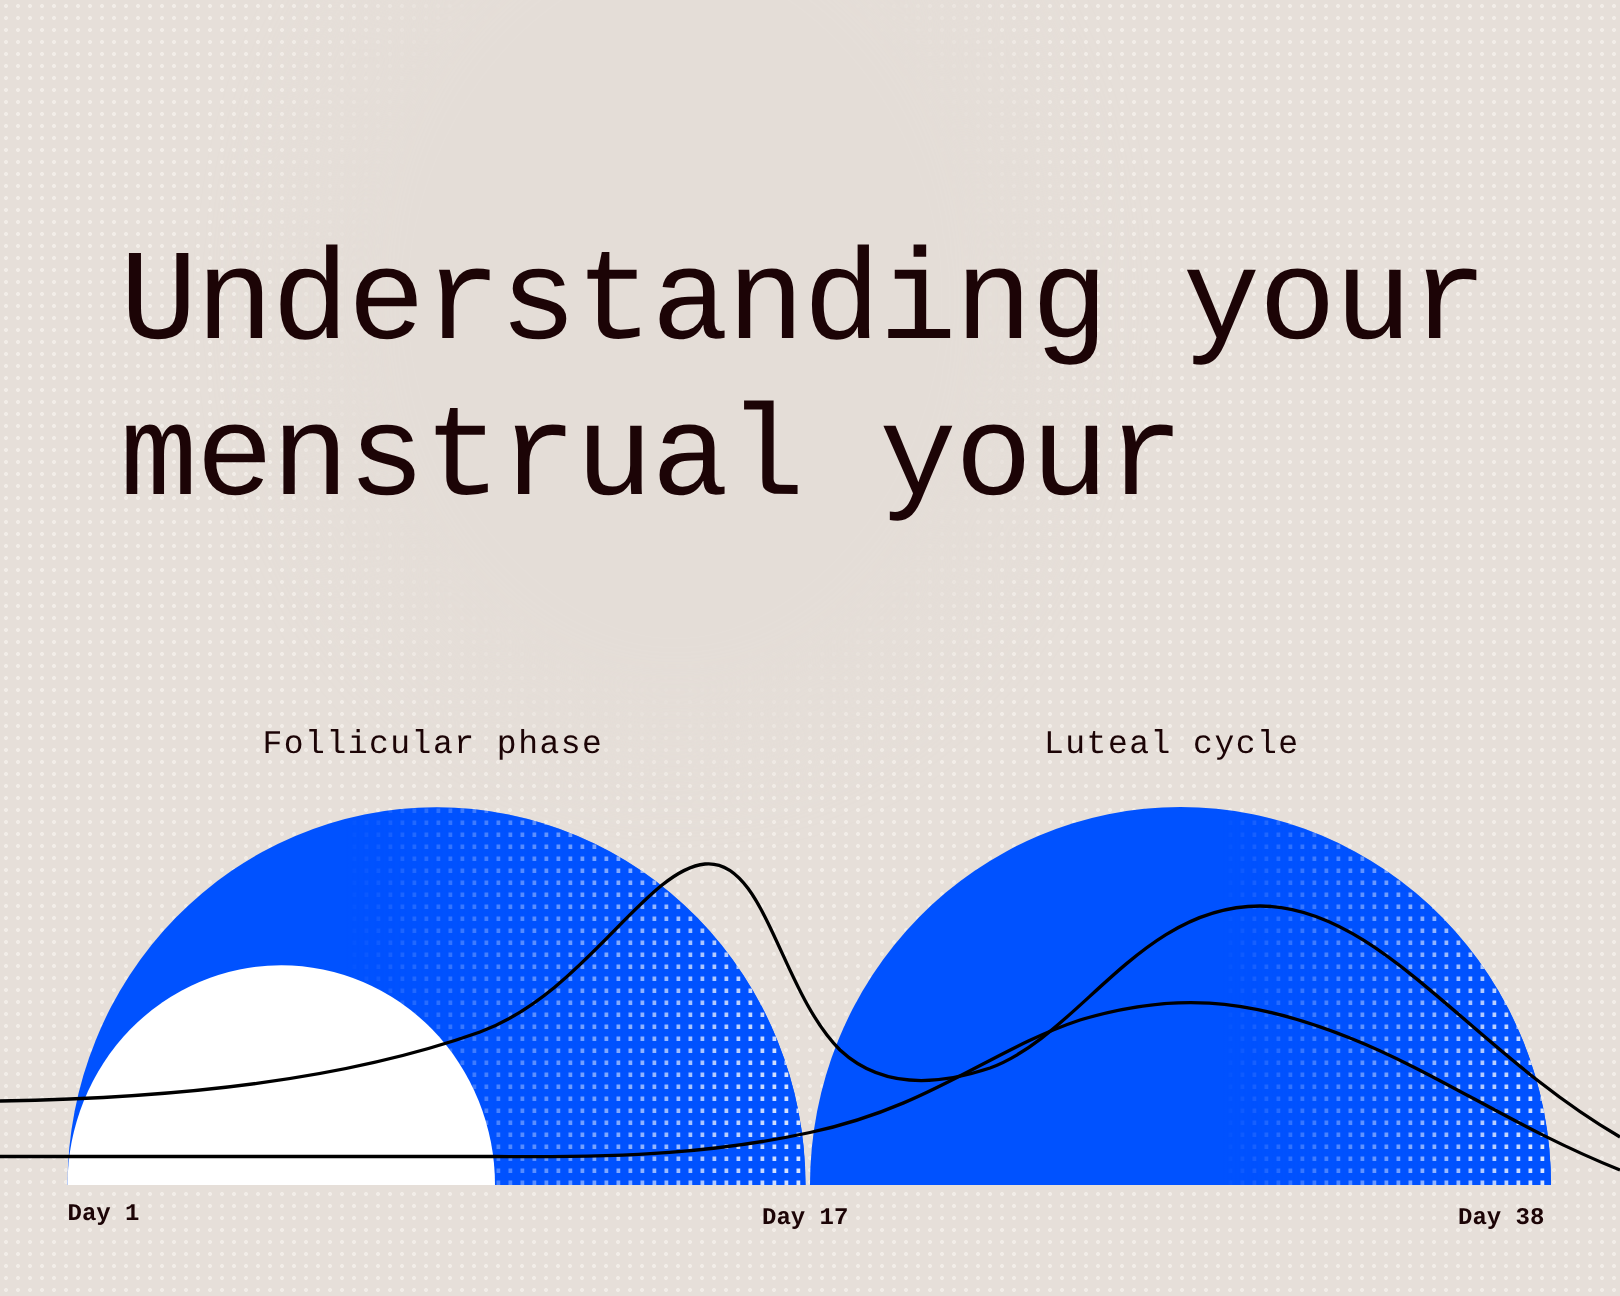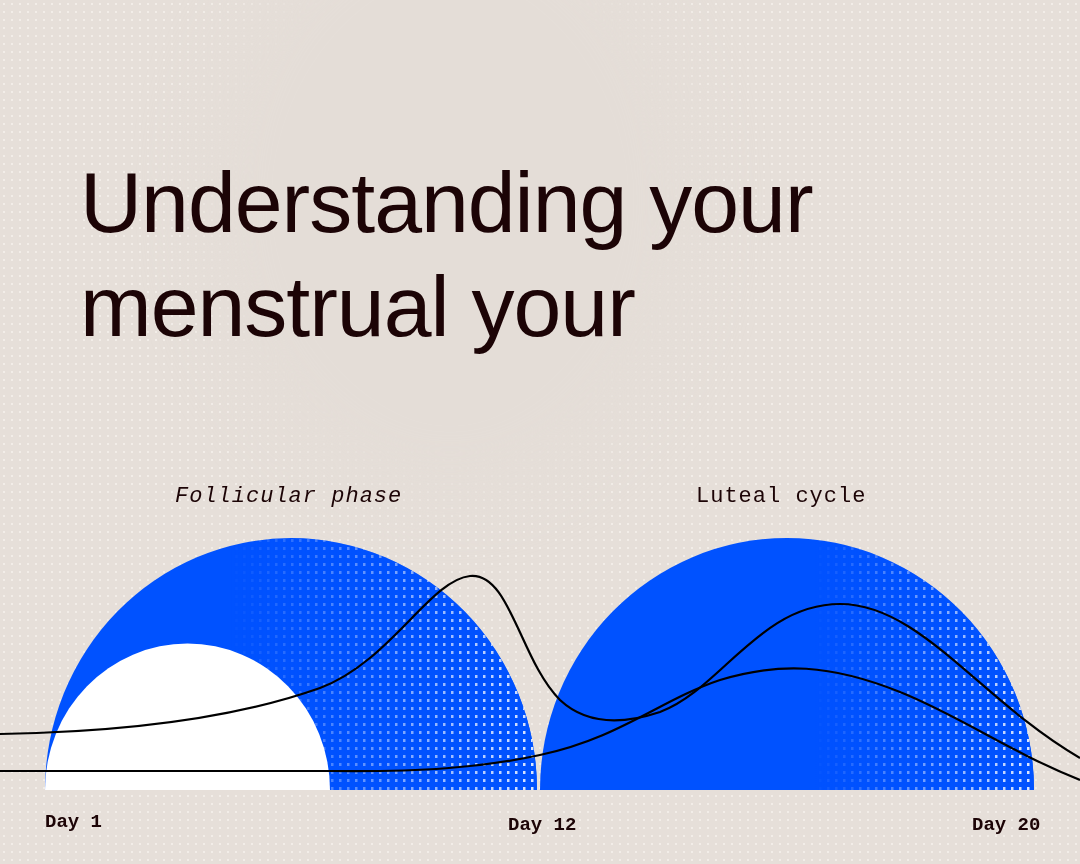--- a/index.html
+++ b/index.html
@@ -13,48 +13,48 @@
     background-image: radial-gradient(#f3efea 1.2px, transparent 1.5px);
     background-size: 8px 8px;
     opacity: 0.9;
   }
   .bg-shape {
     position: absolute; border-radius: 50%;
     background: #e4ddd7; filter: blur(30px);
   }
   .title {
     position: absolute; left: 80px; top: 150px;
-    font-family: Liberation Sans, sans-serif;
+    font-family: Liberation Mono, monospace;
     font-size: 86px; line-height: 104px; color: #1c0406;
     letter-spacing: -1px; margin: 0; font-weight: normal;
   }
   .phase-label {
     position: absolute; top: 484px;
     font-family: "Liberation Mono", "DejaVu Sans Mono", monospace;
     font-size: 22px; color: #1c0406; letter-spacing: 1px;
   }
   .day-label {
     position: absolute;
     font-family: "Liberation Mono", "DejaVu Sans Mono", monospace;
-    font-size: 19px; color: #1c0406; font-weight: bold; margin-top: 11px;
+    font-size: 16px; color: #1c0406; font-weight: bold;
   }
   svg.diagram { position: absolute; left: 0; top: 0; }
 </style>
 </head>
 <body>
 
 <div class="bg-texture"></div>
 <div class="bg-shape" style="left:200px;top:-100px;width:500px;height:600px;"></div>
 
 <h1 class="title">
   <span>Understanding your</span><br>
   <span>menstrual your</span>
 </h1>
 
-<div class="phase-label" style="left:175px;font-style:italic;">Follicular phase</div>
+<div class="phase-label" style="left:175px;">Follicular phase</div>
 <div class="phase-label" style="left:696px;">Luteal cycle</div>
 
 <svg class="diagram" width="1080" height="864" viewBox="0 0 1080 864">
   <defs>
     <pattern id="dots" width="8" height="8" patternUnits="userSpaceOnUse">
       <rect width="8" height="8" fill="#0052ff"></rect>
       <rect x="3" y="3" width="2.5" height="3" fill="#ffffff" opacity="0.9"></rect>
     </pattern>
     <linearGradient id="fadeL" x1="0" y1="0" x2="1" y2="0">
       <stop offset="0" stop-color="#fff" stop-opacity="0"></stop>
@@ -81,14 +81,14 @@
   <path d="M540 790 A247 252 0 0 1 1034 790 Z" fill="url(#dots)" mask="url(#lutMask)"></path>
 
   <path d="M45 790 A142 146 0 0 1 330 790 Z" fill="#ffffff"></path>
 
   <path d="M0 734 C120 732 230 720 320 688 C390 662 430 580 470 576 C510 572 520 660 560 700 C590 728 630 722 660 712 C720 690 760 604 840 604 C920 604 980 700 1080 758" fill="none" stroke="#000" stroke-width="2.2"></path>
 
   <path d="M0 771 L330 771 C420 772 480 768 540 755 C620 738 660 700 720 680 C780 662 830 664 900 692 C960 716 1010 752 1080 780" fill="none" stroke="#000" stroke-width="2.2"></path>
 </svg>
 
 <div class="day-label" style="left:45px;top:800px;">Day 1</div>
-<div class="day-label" style="left:508px;top:803px;">Day 12</div>
-<div class="day-label" style="left:972px;top:803px;">Day 20</div>
+<div class="day-label" style="left:508px;top:803px;">Day 17</div>
+<div class="day-label" style="left:972px;top:803px;">Day 38</div>
 
 </body></html>

